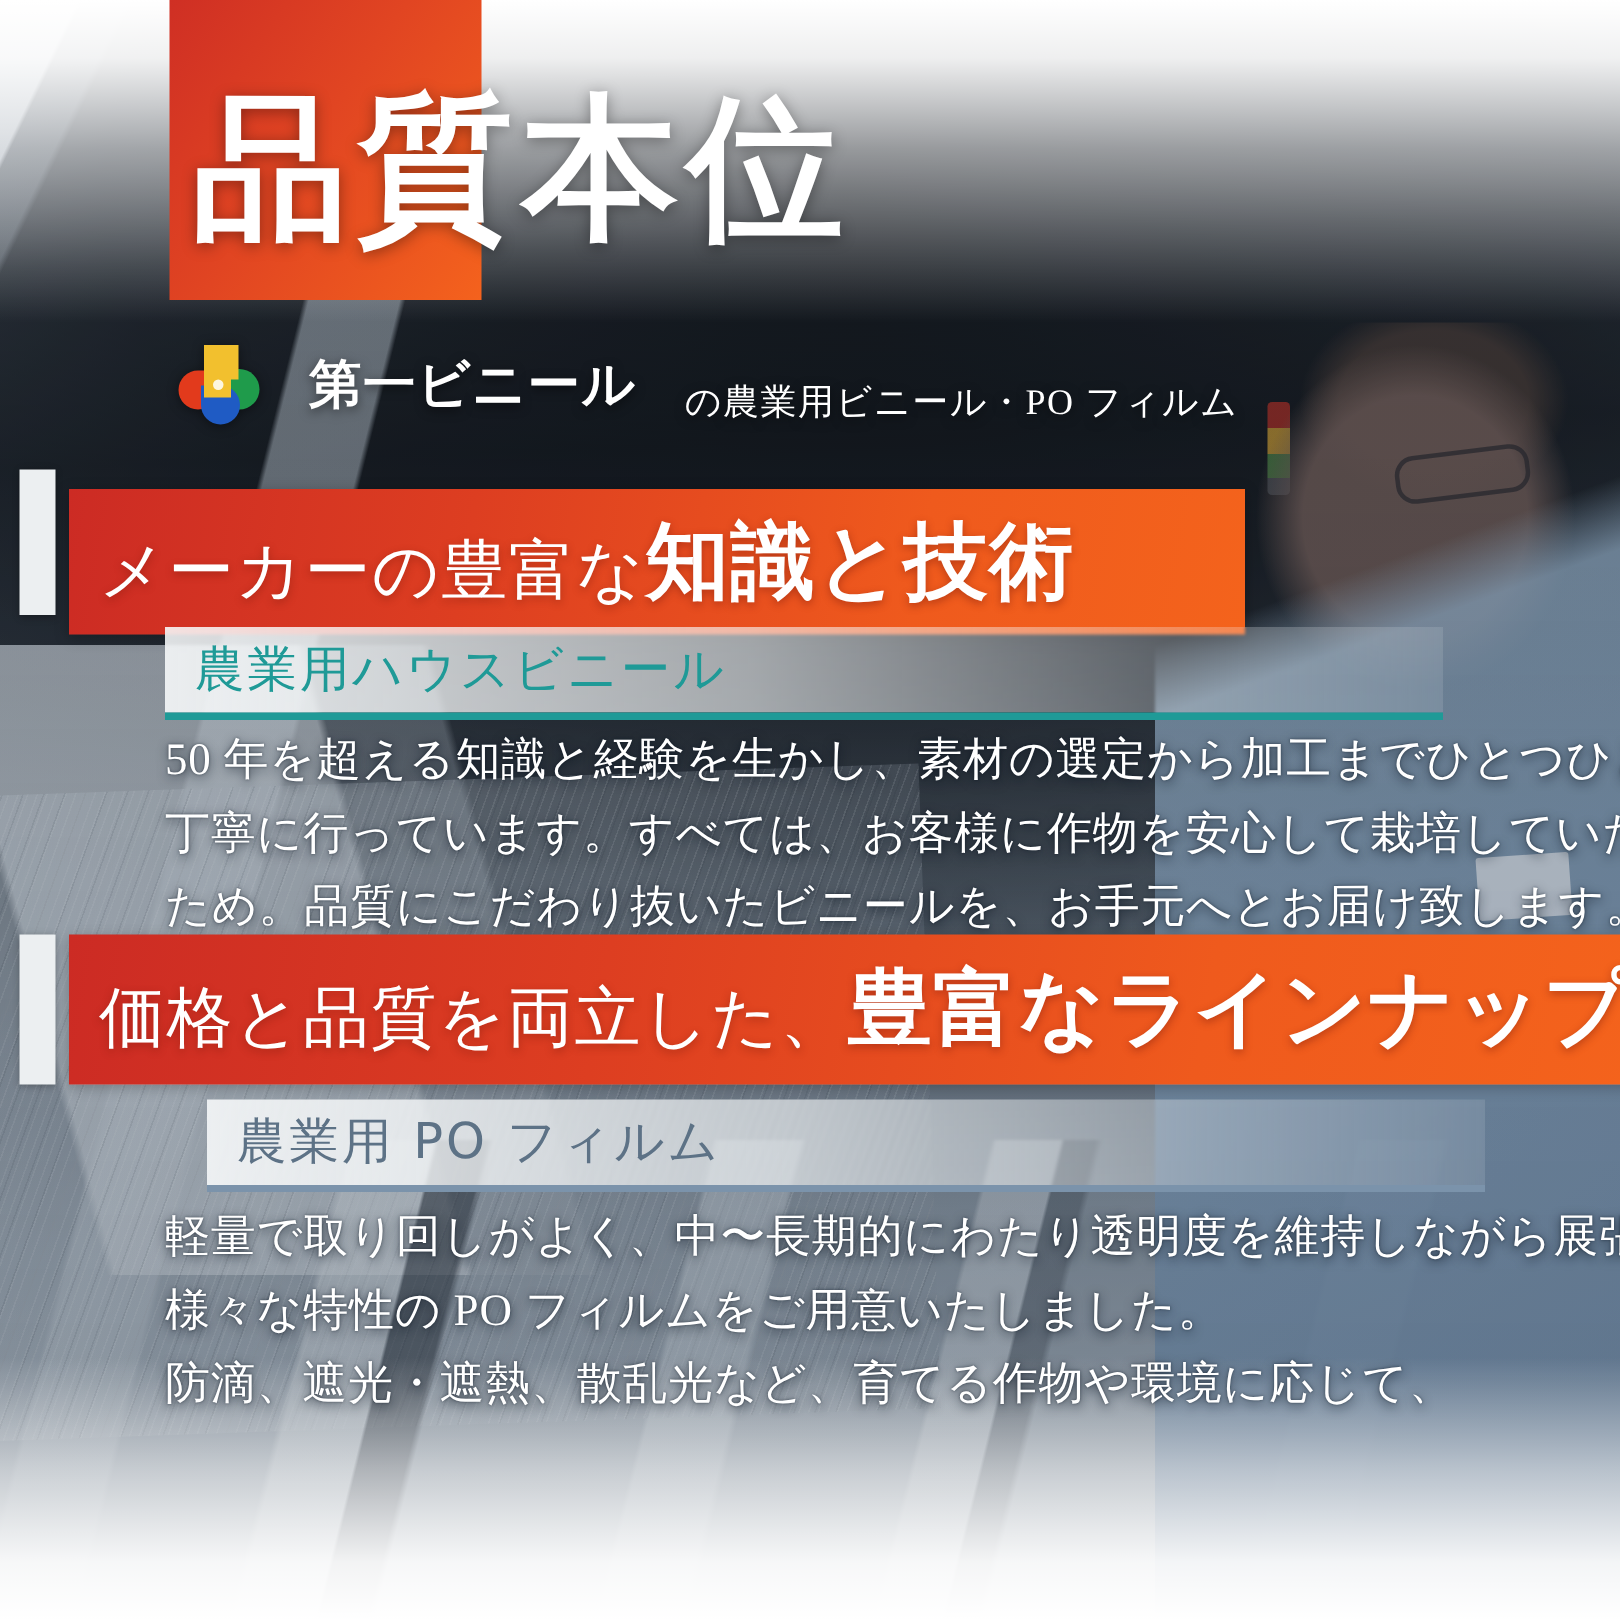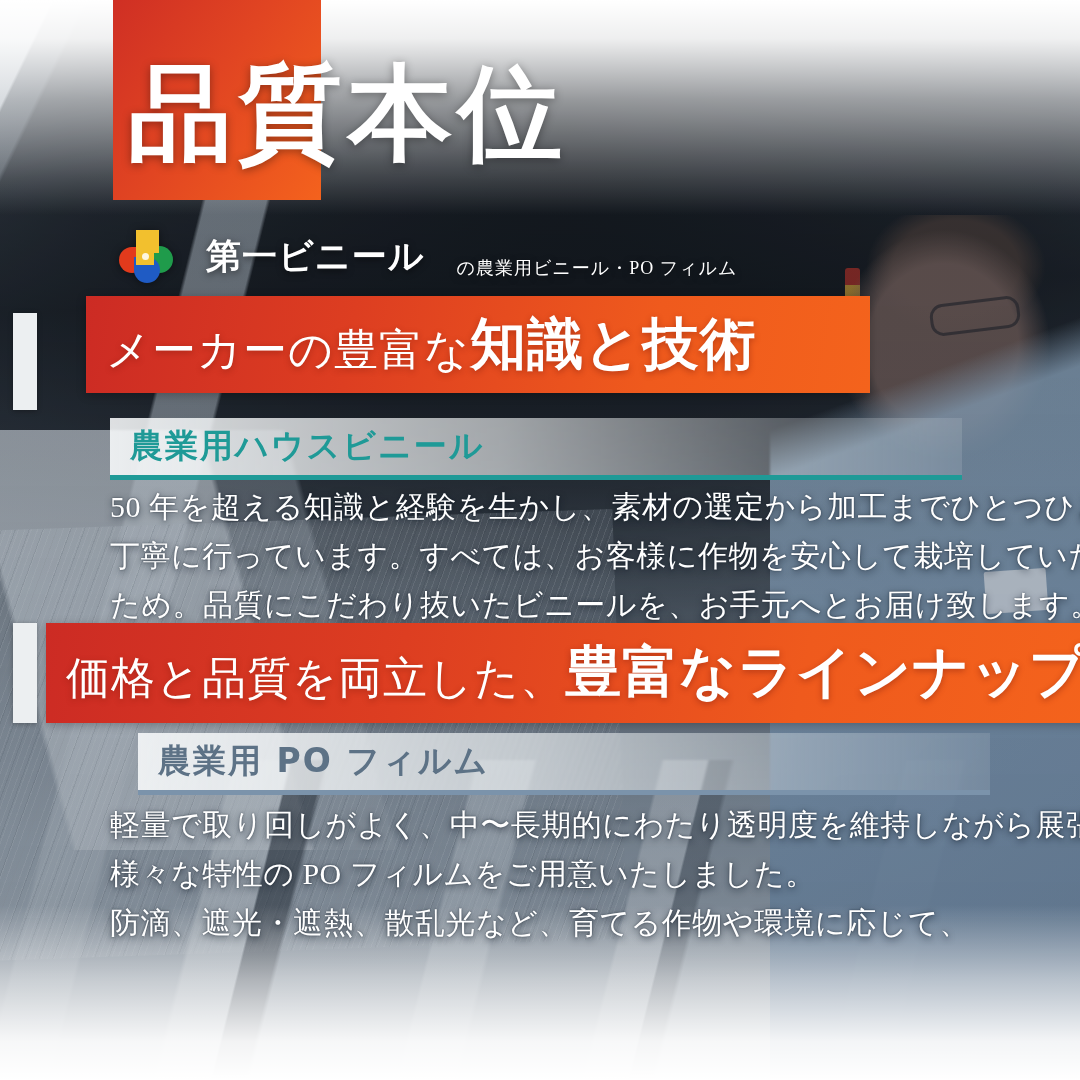--- a/index.html
+++ b/index.html
@@ -173,63 +173,63 @@
   .lg-r{left:1px;top:19px;width:26px;height:26px;background:#e23a1c;border-radius:50% 0 50% 50%;}
   .lg-c{left:18px;top:19px;width:18px;height:18px;background:#f2c02e;}
   .lg-w{left:24px;top:25px;width:7px;height:7px;background:#ffffff;border-radius:50%;opacity:.85;}
 
   .brand-strong{
     font-size:35px;color:#ffffff;font-weight:700;letter-spacing:1px;
     text-shadow:0 2px 7px rgba(0,0,0,.55);
     font-family:"DejaVu Sans","Liberation Sans",sans-serif;
   }
   .brand-rest{
-    font-size:18px;color:#ffffff;letter-spacing:1px;
+    font-size:24px;color:#ffffff;letter-spacing:1px;
     text-shadow:0 2px 7px rgba(0,0,0,.55);
     margin-top:24px;
   }
 
   
   .marker{
     position:absolute;left:13px;width:24px;
     background:#eceff1;
     box-shadow:0 1px 5px rgba(0,0,0,.30);
   }
   .marker-1{top:313px;height:97px;}
   .marker-2{top:623px;height:100px;}
 
   
   .hbar{
     position:absolute;left:46px;
     background:linear-gradient(100deg,#cc2b24 0%,#dd3e21 34%,#ef5a1d 72%,#f4631c 100%);
     display:flex;align-items:center;
     box-shadow:0 2px 9px rgba(0,0,0,.25);
   }
-  .hbar-1{top:296px;width:784px;height:97px;margin-left:40px;}
+  .hbar-1{top:326px;width:784px;height:97px;}
   .hbar-2{top:623px;width:1048px;height:100px;}
   .hbar-inner{
     padding-left:20px;white-space:nowrap;color:#fff;
     text-shadow:0 2px 6px rgba(120,24,10,.45);
     font-family:"Liberation Serif","DejaVu Serif",serif;
   }
   .h-sm{font-size:44px;letter-spacing:1px;vertical-align:-2px;}
   .h-lg{font-size:56px;font-weight:700;letter-spacing:1px;}
 
   
   .sechead{
     position:absolute;left:110px;width:852px;height:57px;
     display:flex;align-items:center;
     background:linear-gradient(90deg,rgba(248,250,251,.88) 0%,rgba(246,249,250,.62) 46%,rgba(244,248,250,.30) 78%,rgba(244,248,250,.12) 100%);
     backdrop-filter:blur(1px);
   }
   .sechead-teal{top:418px;border-bottom:5px solid #1f9a97;}
   .sechead-slate{top:733px;border-bottom:5px solid #7b93ab;margin-left:28px;}
   .sechead span{
     padding-left:20px;white-space:nowrap;
-    font-size:33px;letter-spacing:2px;font-weight:700;
+    font-size:33px;letter-spacing:2px;font-weight:400;
     font-family:"DejaVu Sans","Liberation Sans",sans-serif;
   }
   .sechead-teal span{color:#1f9a97;}
   .sechead-slate span{color:#5d7286;}
 
   
   .body-copy{
     position:absolute;left:110px;width:880px;
     color:#ffffff;
     font-size:30px;

